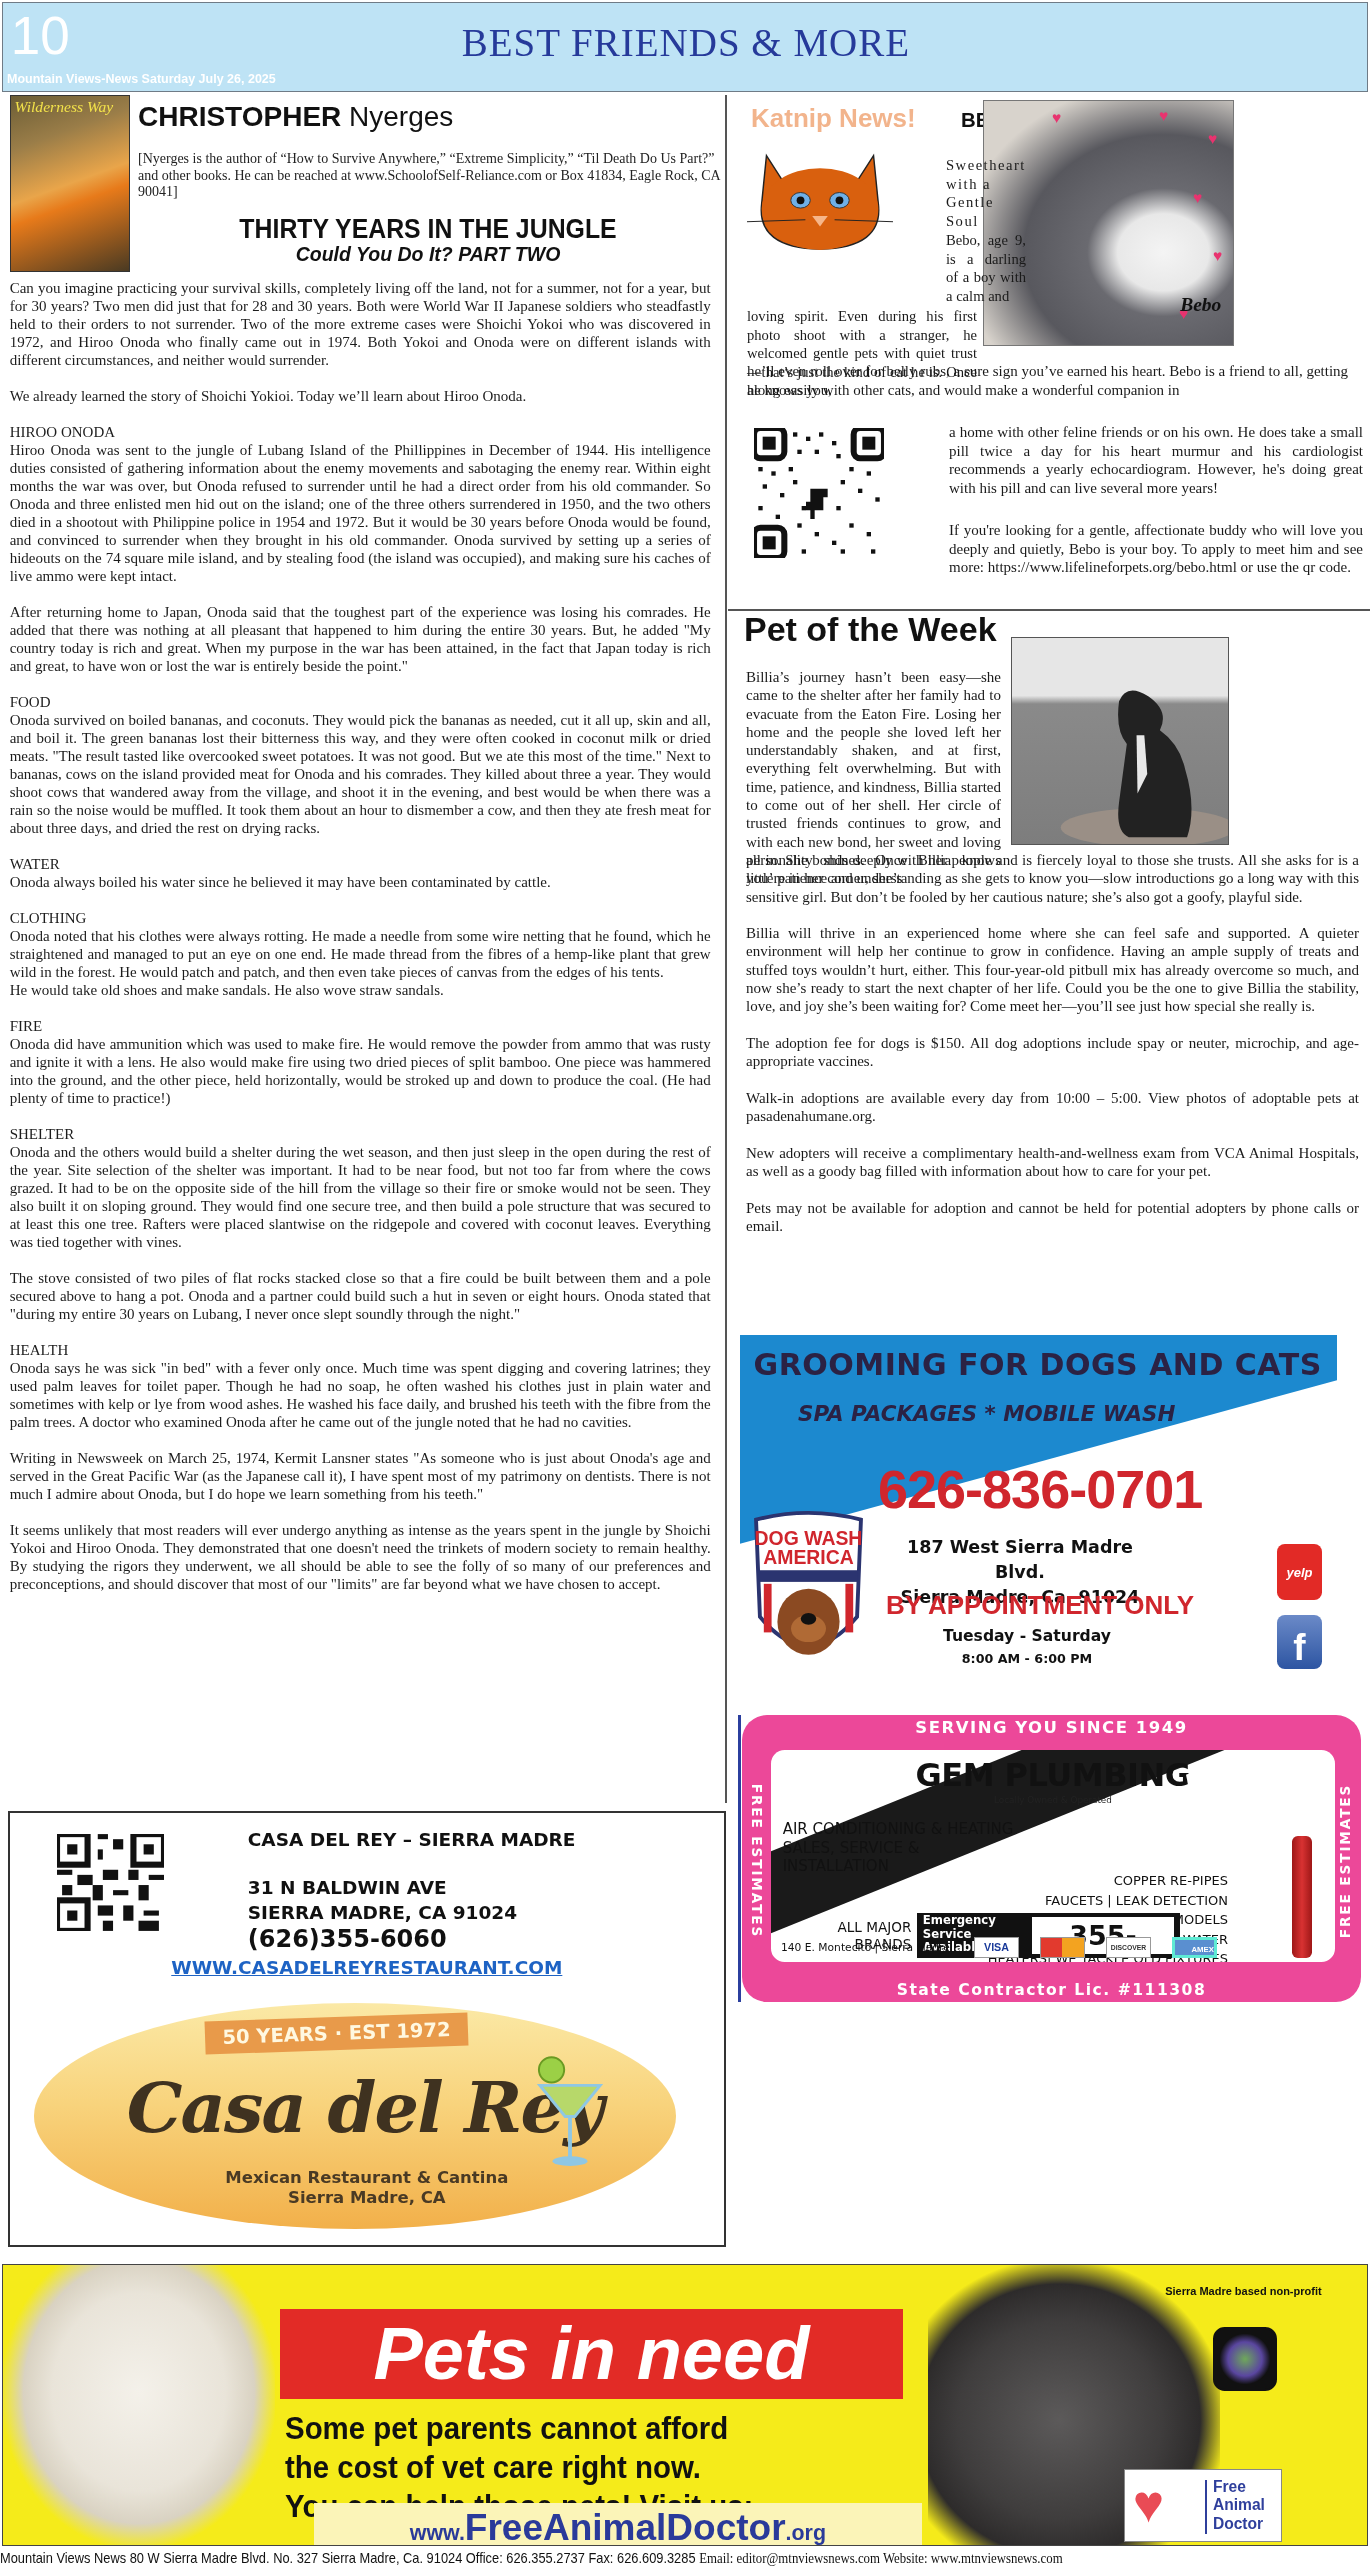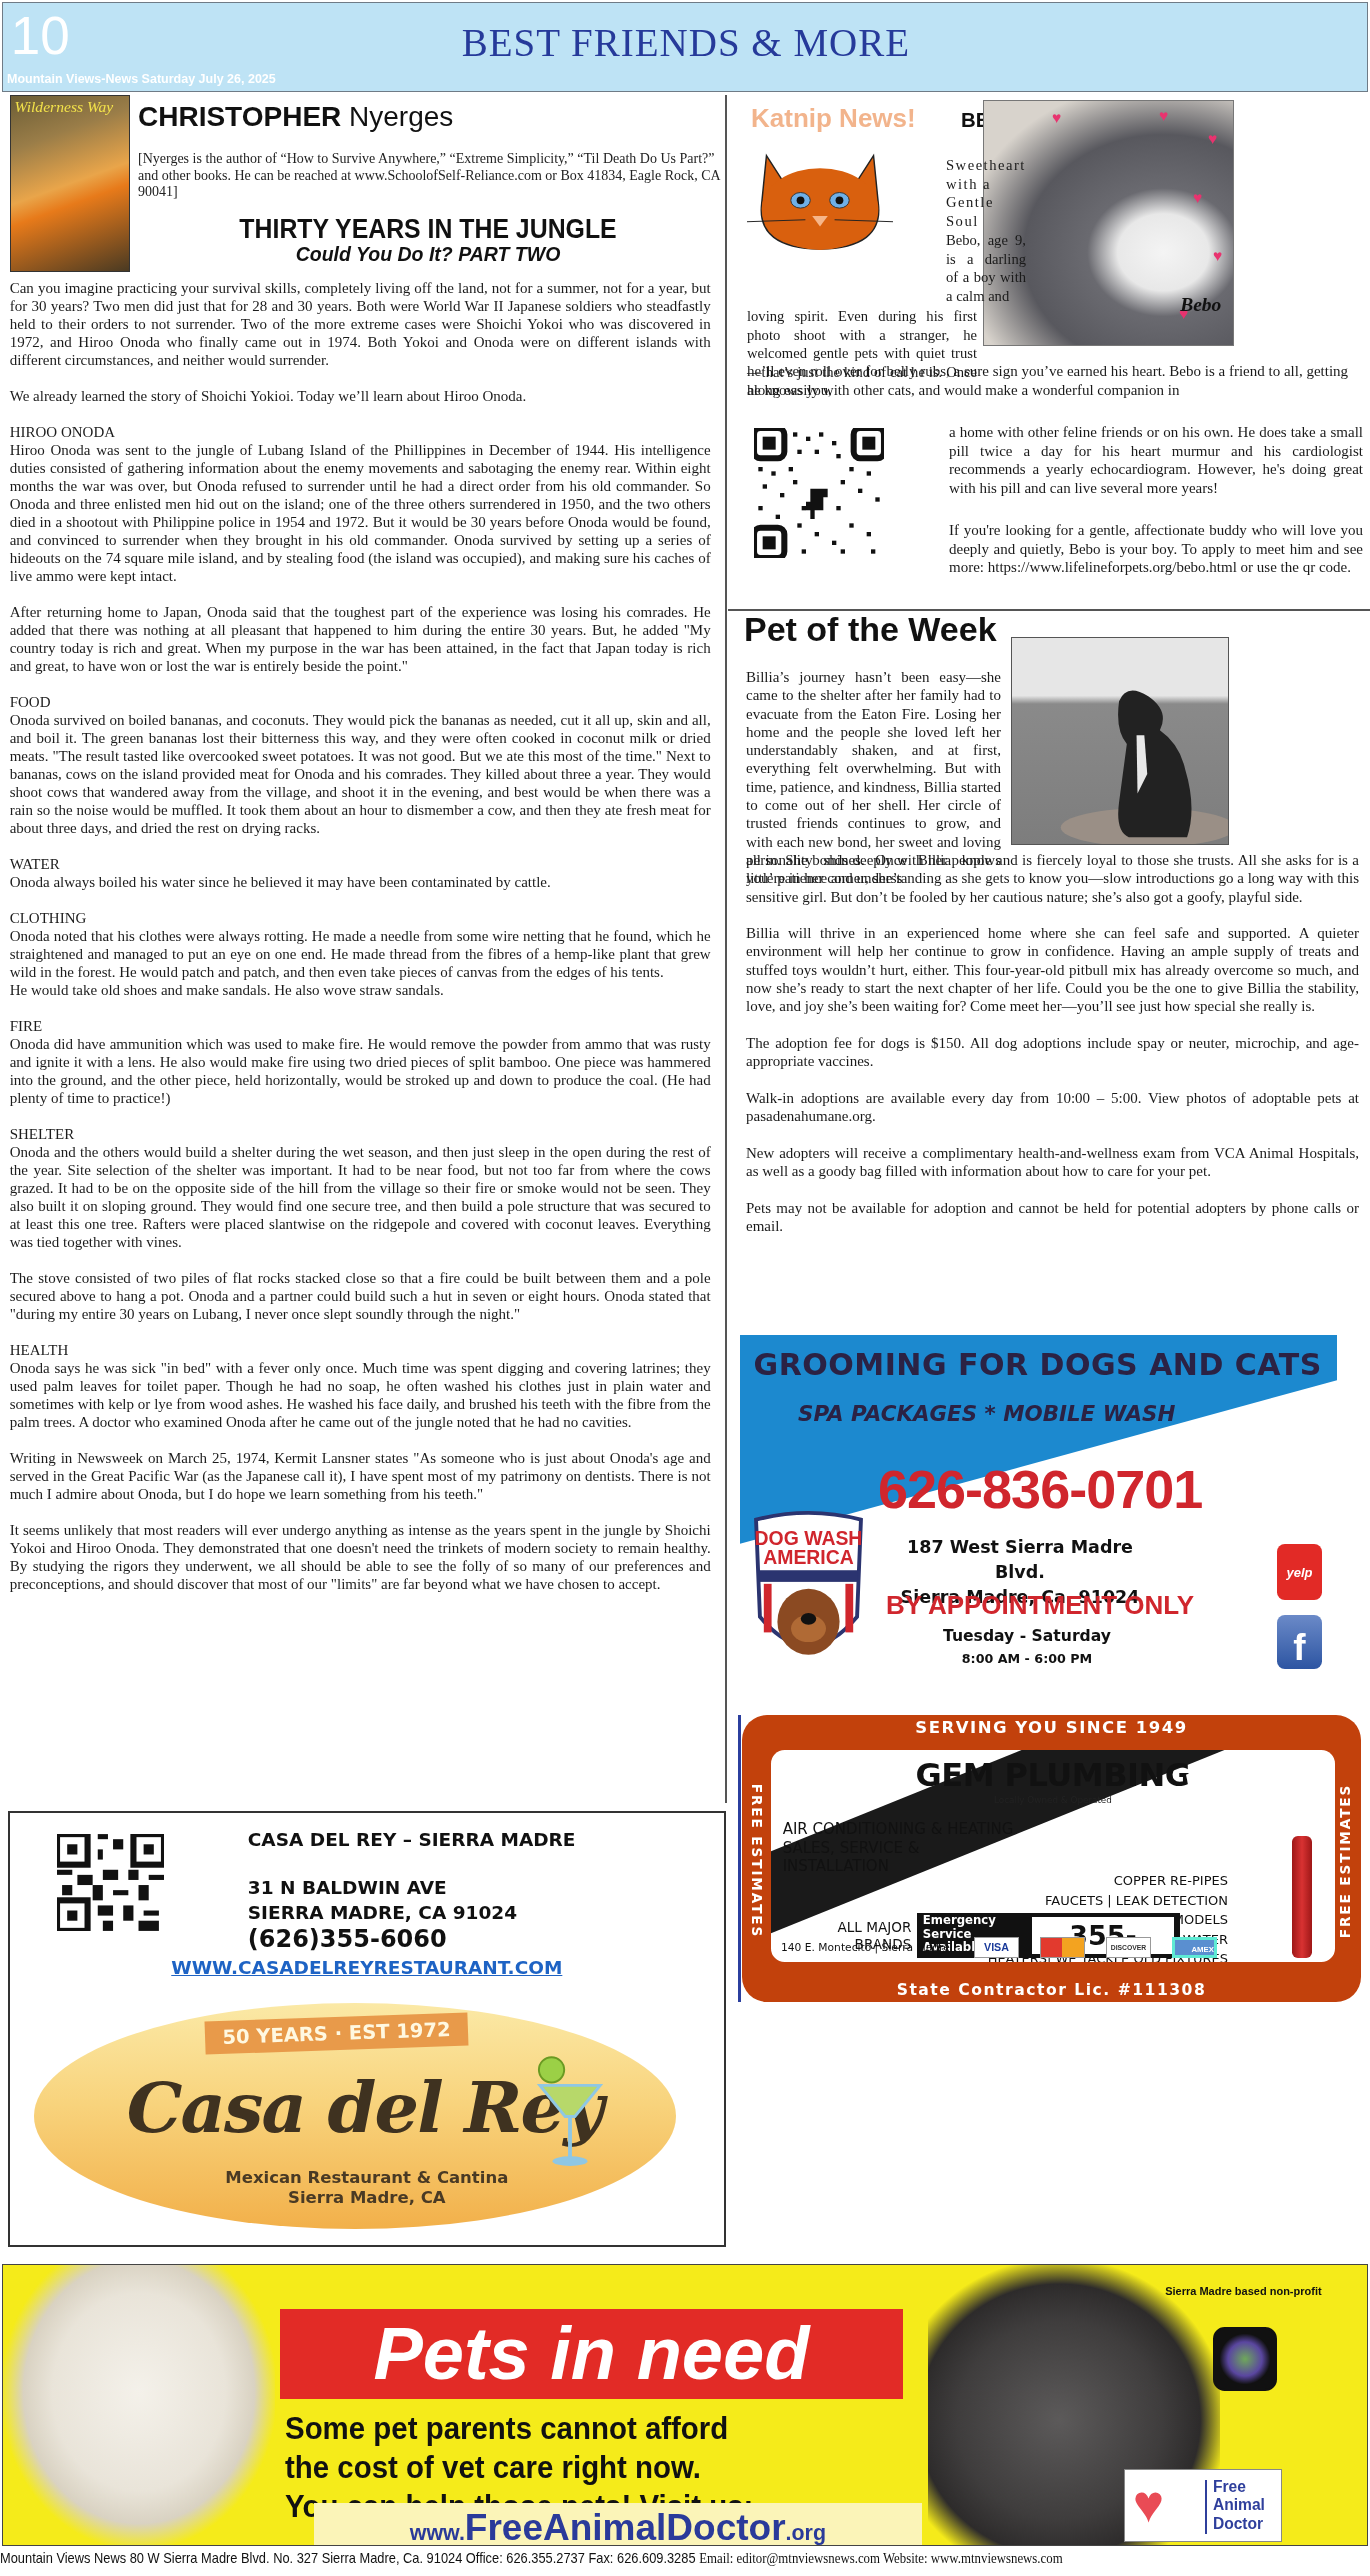--- a/index.html
+++ b/index.html
@@ -58,21 +58,21 @@
   .groom-phone { position: absolute; left: 138px; top: 123px; font-family: "Liberation Sans", sans-serif; font-weight: 700; font-size: 54px; color: #d0262d; letter-spacing: -1px; }
   .groom-addr { position: absolute; left: 151px; top: 200px; width: 258px; text-align: center; font-family: "DejaVu Sans", sans-serif; font-weight: 700; font-size: 17.5px; line-height: 25px; color: #111; }
   .groom-appt { position: absolute; left: 146px; top: 255px; font-family: "Liberation Sans", sans-serif; font-weight: 700; font-size: 26px; color: #d0262d; }
   .groom-days { position: absolute; left: 146px; top: 292px; width: 282px; text-align: center; font-family: "DejaVu Sans", sans-serif; font-weight: 700; font-size: 15.6px; color: #111; }
   .groom-hours { position: absolute; left: 146px; top: 316px; width: 282px; text-align: center; font-family: "DejaVu Sans", sans-serif; font-weight: 700; font-size: 12.7px; color: #111; }
   .dogwash-logo { position: absolute; left: 9.7px; top: 175px; width: 117px; height: 170px; }
   .yelp-icon { position: absolute; left: 537px; top: 209px; width: 45px; height: 56px; background: #e22a26; border-radius: 7.8px; color: #fff; font-family: "Liberation Sans", sans-serif; font-weight: 700; font-size: 13px; display: flex; align-items: center; justify-content: center; font-style: italic; }
   .fb-icon { position: absolute; left: 537px; top: 280px; width: 45px; height: 54px; background: linear-gradient(180deg, #6b8ac8, #2d55a2); border-radius: 7.8px; color: #fff; font-family: "Liberation Sans", sans-serif; font-weight: 700; font-size: 37px; display: flex; align-items: flex-end; justify-content: center; }
 
   
-  .gem-ad { left: 742px; top: 1715px; width: 619px; height: 287px; background: #c2410c; border-radius: 25px; overflow: hidden; }
+  .gem-ad { left: 742px; top: 1715px; width: 619px; height: 287px; background: #ec4899; border-radius: 25px; overflow: hidden; }
   .gem-outer-line { left: 738px; top: 1715px; width: 2.9px; height: 287px; background: #2b3f9e; }
   .gem-top { position: absolute; left: 0; width: 100%; top: 2.9px; text-align: center; font-family: "DejaVu Sans", sans-serif; font-weight: 700; font-size: 16.5px; color: #ffffff; letter-spacing: 1.5px; }
   .gem-inner { position: absolute; left: 29px; top: 35px; width: 564px; height: 212px; background: #fff; border-radius: 13.6px; overflow: hidden; }
   .gem-name { position: absolute; left: 0; width: 100%; top: 5.8px; text-align: center; font-family: "DejaVu Sans", sans-serif; font-weight: 700; font-size: 32px; color: #111; letter-spacing: -0.5px; }
   .gem-locally { position: absolute; left: 0; width: 100%; top: 45px; text-align: center; font-family: "DejaVu Sans", sans-serif; font-size: 8.8px; color: #222; }
   .gem-ac { position: absolute; left: 11.7px; top: 62px; font-family: "DejaVu Sans", sans-serif; font-size: 15px; line-height: 18.5px; color: #111; margin-top: 8px; }
   .gem-band { position: absolute; left: -39px; top: 117px; width: 681px; height: 76px; background: #1a1a1a; transform: rotate(-22deg); transform-origin: left top; }
   .gem-slogan { position: absolute; left: 39px; top: 68px; font-family: "DejaVu Sans", sans-serif; font-weight: 700; font-style: italic; font-size: 66px; color: #fff; transform: rotate(-22deg); transform-origin: left top; white-space: nowrap; top: 165px; }
   .gem-services { position: absolute; right: 107px; top: 136px; text-align: right; font-family: "DejaVu Sans", sans-serif; font-size: 13px; line-height: 19.5px; color: #111; width: 389px; }
   .gem-side { position: absolute; top: 39px; height: 214px; width: 27px; display: flex; align-items: center; justify-content: center; }

